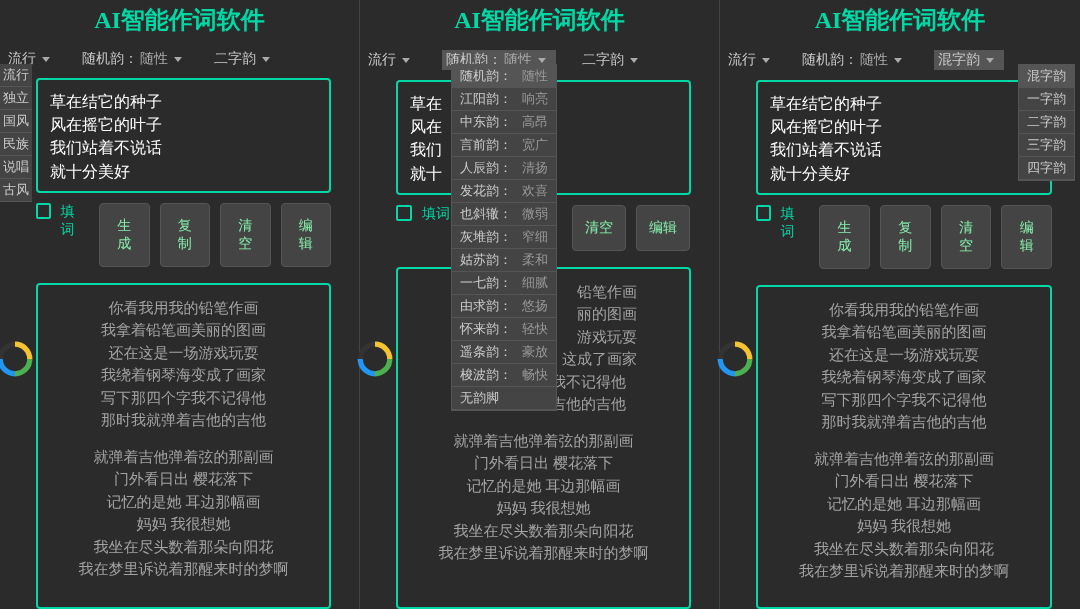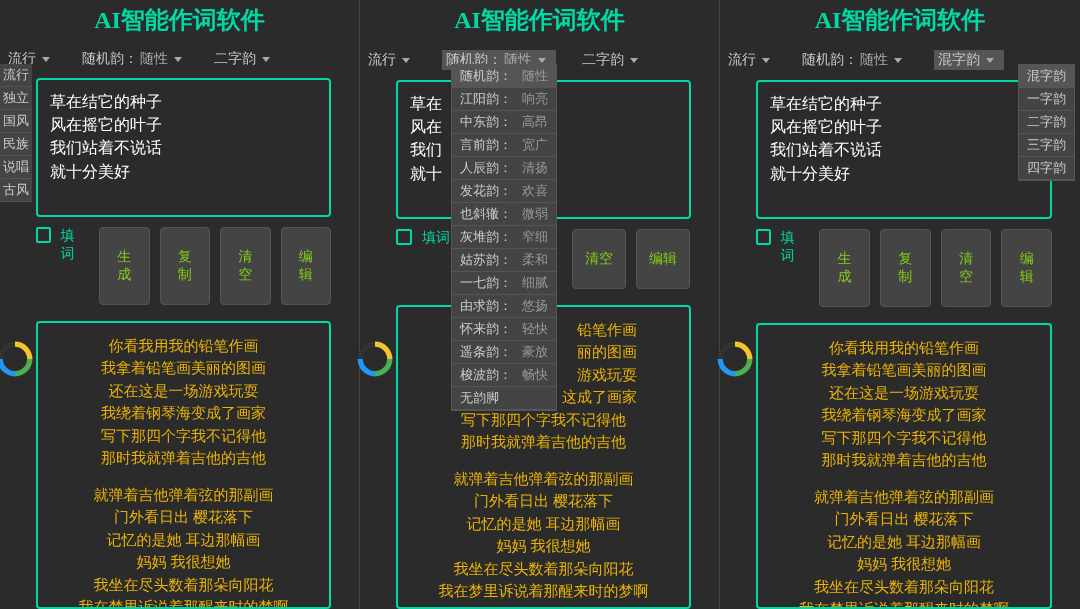--- a/index.html
+++ b/index.html
@@ -67,21 +67,21 @@
       font-size: 13px;
       padding: 2px 3px;
       border-bottom: 1px solid #555;
       min-width: 30px;
       text-align: center;
     }
     .input-box {
       margin: 0 28px 0 36px;
       border: 2px solid #00d9a5;
       border-radius: 4px;
-      padding: 10px 12px 32px;
+      padding: 10px 12px 8px;
       font-size: 16px;
       color: #fff;
       line-height: 1.45;
     }
     .action-row {
       display: flex;
       gap: 10px;
       padding: 10px 28px 10px 36px;
     }
     .checkbox {
@@ -90,34 +90,34 @@
       border-radius: 2px;
       display: inline-block;
     }
     .check-label {
       color: #00d9a5;
       font-size: 14px;
       margin-right: 4px;
     }
     .btn {
       background: #444;
-      color: #84cc16;
+      color: #86efac;
       border: 1px solid #555;
       border-radius: 4px;
-      padding: 20px 12px;
+      padding: 13px 12px;
       font-size: 14px;
       cursor: pointer;
     }
     .output-box {
       margin: 6px 28px 0 36px;
       border: 2px solid #00d9a5;
       border-radius: 4px;
       padding: 12px;
       font-size: 15px;
-      color: #eab308;
+      color: #a3a3a3;
       line-height: 1.5;
       text-align: center;
       flex: 1;
       overflow: hidden;
     }
     .output-box .stanza { margin-bottom: 14px; }
     .circle-icon {
       position: absolute;
       left: -4px;
       top: 340px;

